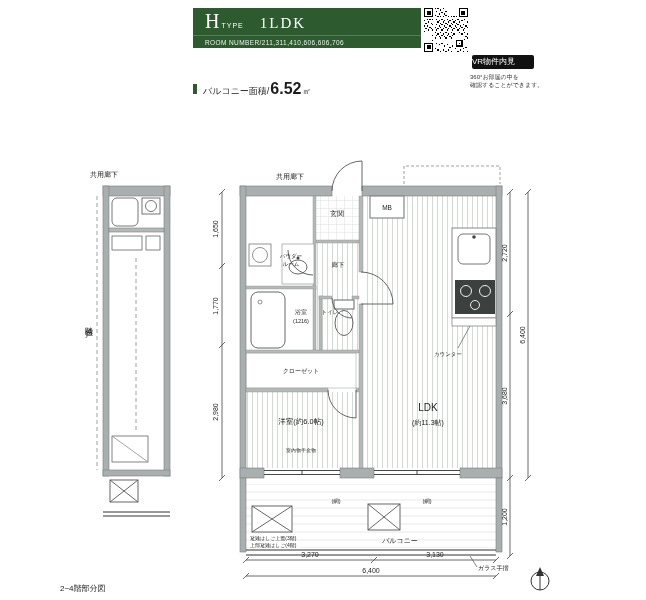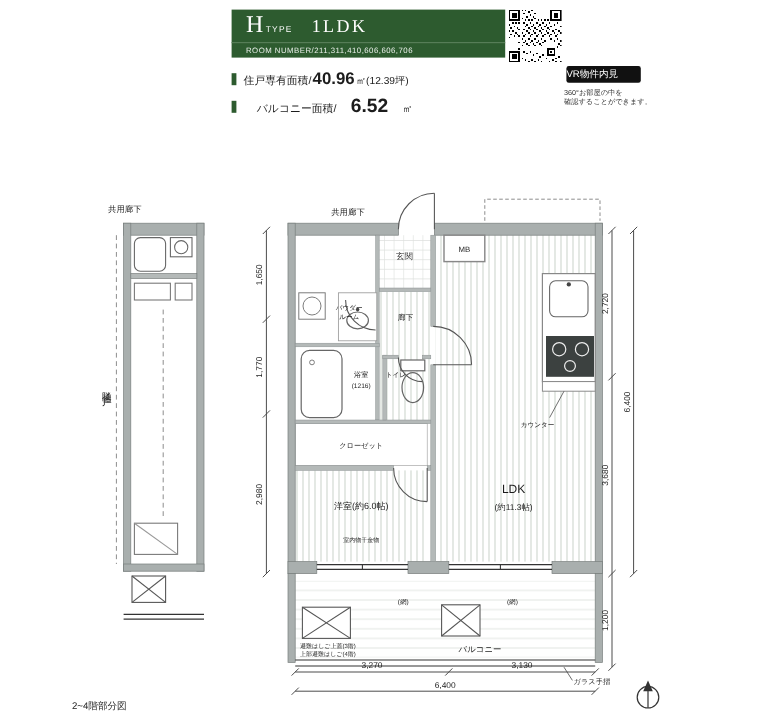--- a/index.html
+++ b/index.html
@@ -12,21 +12,21 @@
   .title-banner{position:absolute;left:193px;top:8px;width:228px;height:27px;
     background:#2d5b2f;color:#fff;display:flex;align-items:baseline;padding-left:12px;box-sizing:border-box;}
   .title-banner .h-big{font-family:"Liberation Serif",serif;font-size:20px;line-height:27px;}
   .title-banner .h-type{font-size:7px;letter-spacing:1px;margin-left:2px;margin-right:16px;}
   .title-banner .h-plan{font-family:"Liberation Serif",serif;font-size:15px;letter-spacing:2px;text-align:right;}
   .room-strip{position:absolute;left:193px;top:35px;width:228px;height:13px;background:#2d5b2f;
     border-top:1px solid #567d57;color:#e9efe9;font-size:6.5px;letter-spacing:.4px;
     line-height:13px;padding-left:12px;box-sizing:border-box;}
   .area-line{position:absolute;left:193px;display:flex;align-items:baseline;}
   .area-1{top:57px;}
-  .area-2{top:80px;gap:11px;}
+  .area-2{top:80px;}
   .bullet{width:4px;height:10px;background:#2d5b2f;margin-right:6px;align-self:center;}
   .area-label{font-size:9px;}
   .area-value-lg{font-size:14px;font-weight:bold;margin:0 1px;}
   .area-value-sm{font-size:16px;font-weight:bold;margin:0 1px;}
   .area-unit{font-size:8.5px;}
 
   .qr-box{position:absolute;left:424px;top:8px;width:44px;height:44px;}
   .vr-btn{position:absolute;left:472px;top:55px;width:62px;height:14px;background:#111;color:#fff;
     font-size:8px;line-height:14px;border-radius:2px;cursor:pointer;}
   .vr-cap{position:absolute;left:470px;font-size:6px;color:#333;}
@@ -41,26 +41,20 @@
 
 <div class="canvas">
 
   <div class="title-banner">
     <span class="h-big">H</span>
     <span class="h-type">TYPE</span>
     <span class="h-plan">1LDK</span>
   </div>
   <div class="room-strip">ROOM NUMBER/211,311,410,606,606,706</div>
 
-  <div class="area-line area-1">
-    <span class="bullet"></span>
-    <span class="area-label">住戸専有面積/</span>
-    <span class="area-value-lg">40.96</span>
-    <span class="area-unit">㎡(12.39坪)</span>
-  </div>
   <div class="area-line area-2">
     <span class="bullet"></span>
     <span class="area-label">バルコニー面積/</span>
     <span class="area-value-sm">6.52</span>
     <span class="area-unit">㎡</span>
   </div>
 
   <div class="qr-box">
     <svg width="44" height="44" viewBox="0 0 33 33" shape-rendering="crispEdges">
       <rect x="0" y="0" width="33" height="33" fill="#fff"></rect>

